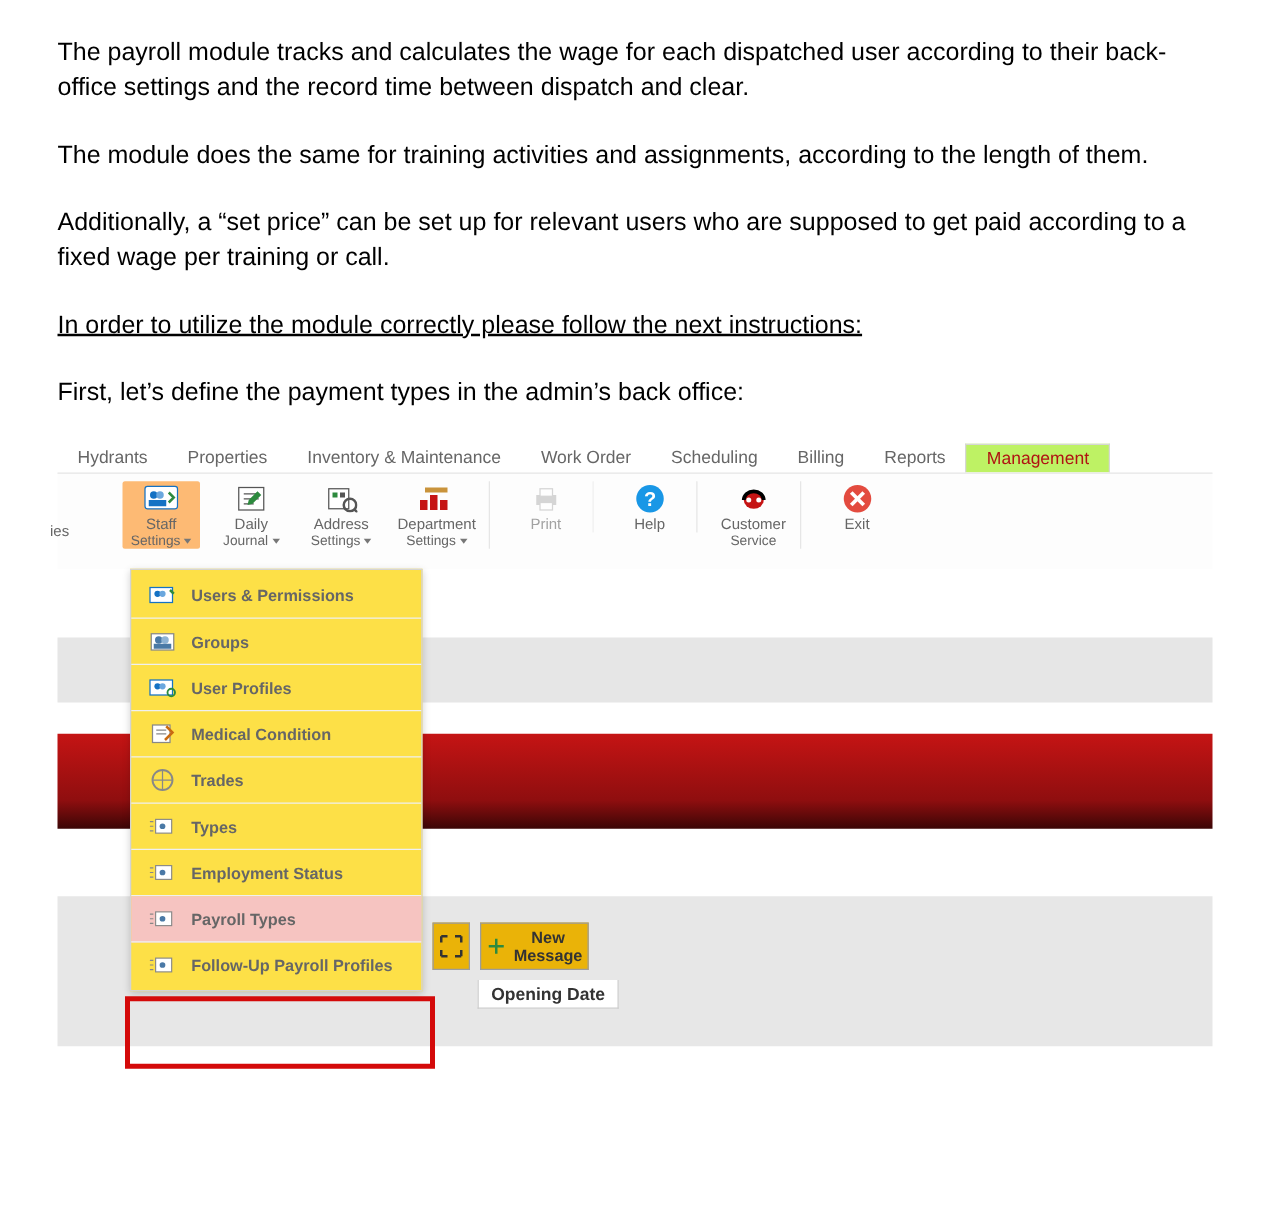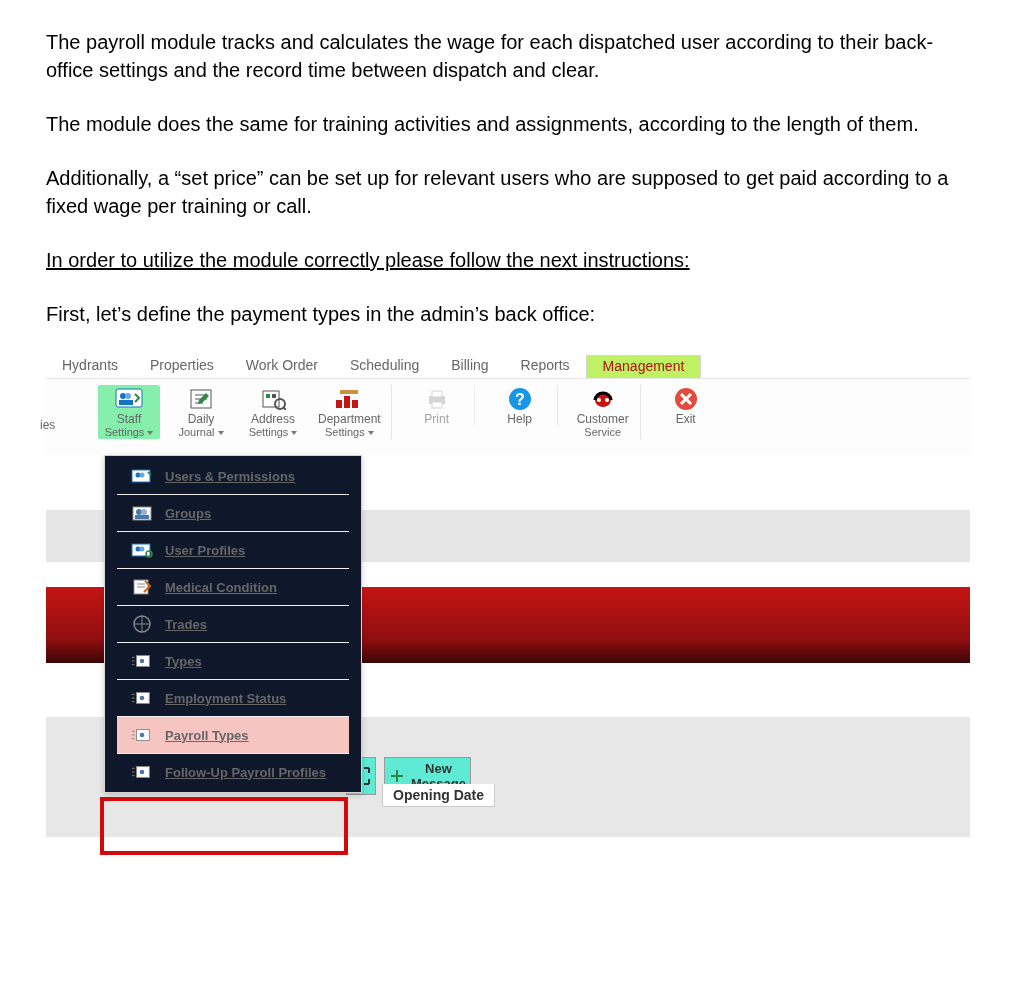--- a/index.html
+++ b/index.html
@@ -75,21 +75,21 @@
     line-height: 1.1;
     padding: 2px 4px 0 4px;
     min-width: 54px;
   }
   .rbtn.sep-r {
     border-right: 1px solid #e6e6e6;
     padding-right: 10px;
     margin-right: 4px;
   }
   .rbtn.highlight {
-    background: #86efac;
+    background: #fdba74;
     border-radius: 2px;
   }
   .rbtn .lbl { margin-top: 2px; }
   .rbtn .lbl .sub { font-size: 11px; }
   .ies-label {
     position: absolute;
     left: -6px;
     top: 39px;
     font-size: 12px;
     color: #666;
@@ -141,56 +141,54 @@
   }
   .bottom-buttons {
     position: absolute;
     top: 283px;
     left: 300px;
     display: flex;
     gap: 8px;
     align-items: stretch;
   }
   .sqbtn {
-    background: #5eead4;
+    background: #eab308;
     border: 1px solid #9c9c9c;
     padding: 3px 4px;
     display: flex;
     align-items: center;
     font-size: 13px;
     font-weight: bold;
     color: #333;
     gap: 6px;
-    margin-top: 19px;
   }
   .opening-date {
     position: absolute;
     top: 329px;
     left: 336px;
     font-size: 14px;
     font-weight: bold;
     color: #333;
     background: #fff;
     border: 1px solid #ccc;
     border-top: none;
     padding: 3px 10px;
   }
 
   
   .dropdown {
     position: absolute;
     left: 58px;
     top: 0;
     width: 232px;
-    background: #0f172a;
+    background: #fde047;
     border: 1px solid #d4d4d4;
     box-shadow: 0 2px 6px rgba(0,0,0,0.18);
-    padding: 2px 12px;
+    padding: 2px 0;
     z-index: 10;
-    text-decoration: underline;
   }
   .ditem {
     display: flex;
     align-items: center;
     gap: 12px;
     padding: 8px 12px 8px 14px;
     font-size: 13px;
     font-weight: bold;
     color: #666;
     border-bottom: 1px solid #f0f0f0;
@@ -221,20 +219,21 @@
   <p>The module does the same for training activities and assignments, according to the length of them.</p>
   <p>Additionally, a “set price” can be set up for relevant users who are supposed to get paid according to a fixed wage per training or call.</p>
   <p class="underline">In order to utilize the module correctly please follow the next instructions:</p>
   <p>First, let’s define the payment types in the admin’s back office:</p>
 
   <div class="screenshot">
 
     <div class="tab-row">
       <div class="tab">Hydrants</div>
       <div class="tab">Properties</div>
+      <div class="tab">Inventory &amp; Maintenance</div>
       <div class="tab">Work Order</div>
       <div class="tab">Scheduling</div>
       <div class="tab">Billing</div>
       <div class="tab">Reports</div>
       <div class="tab active">Management</div>
     </div>
 
     <div class="ribbon">
       <span class="ies-label">ies</span>
       <div class="ribbon-inner">

